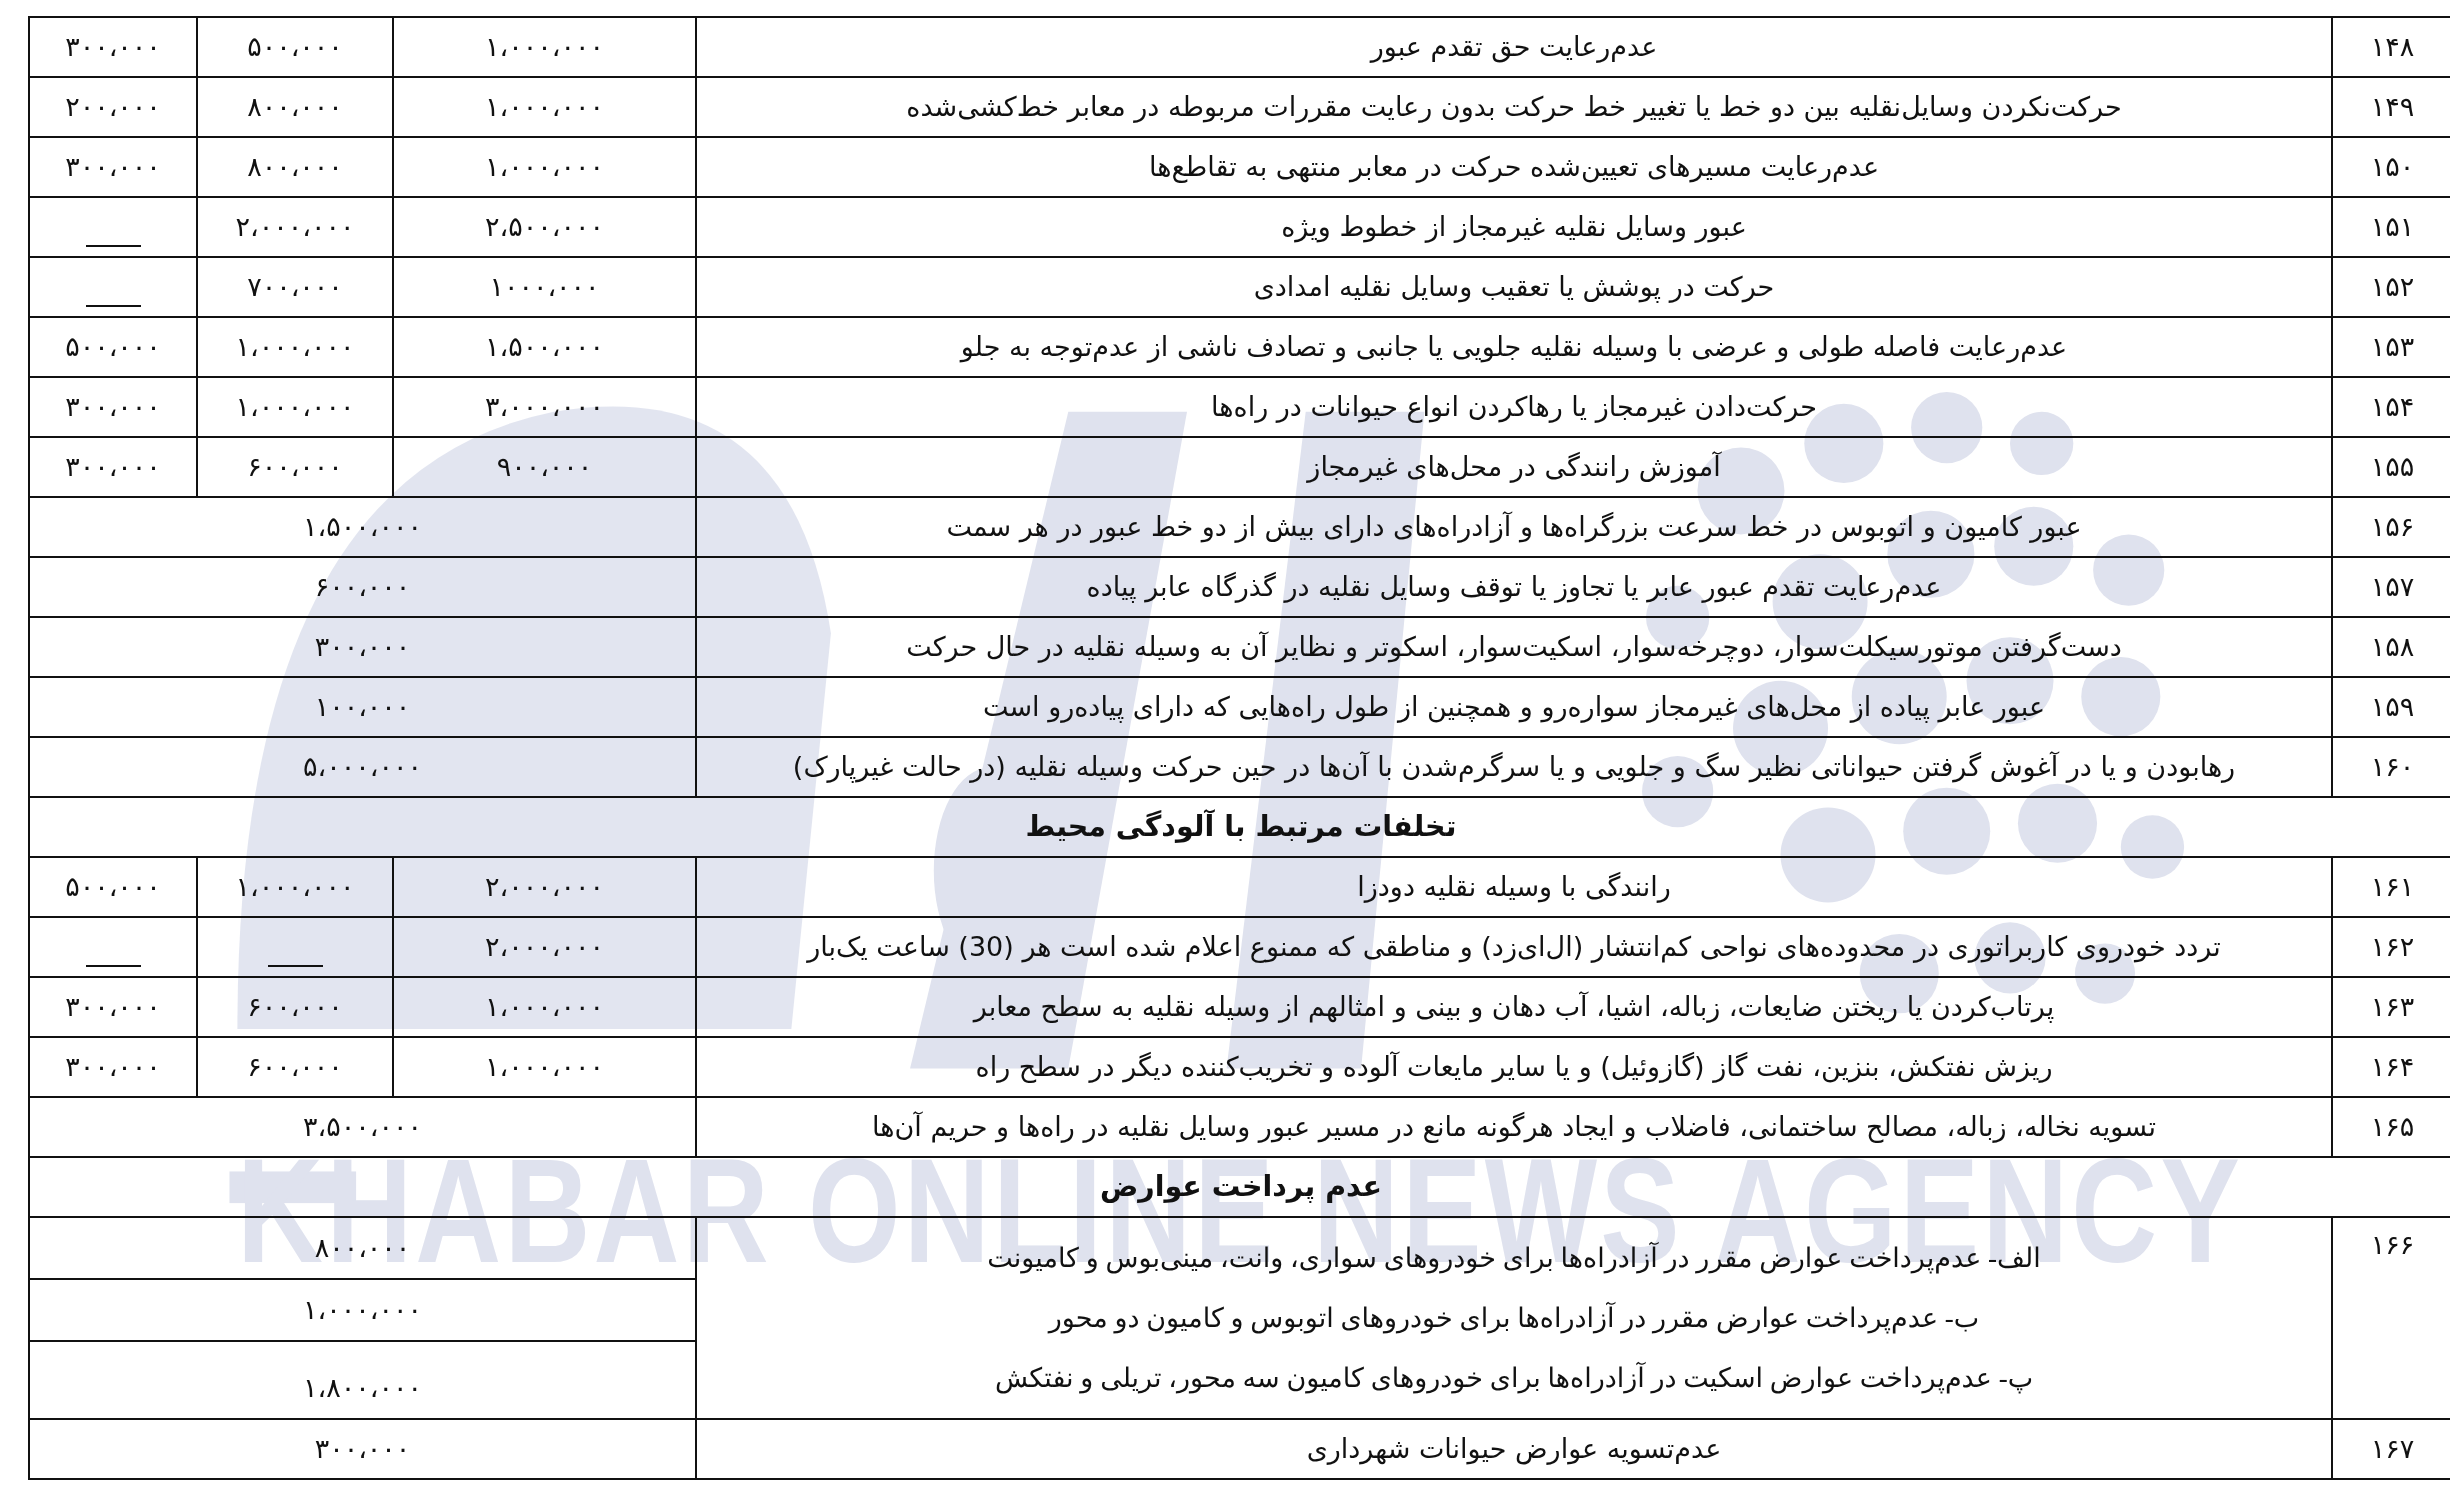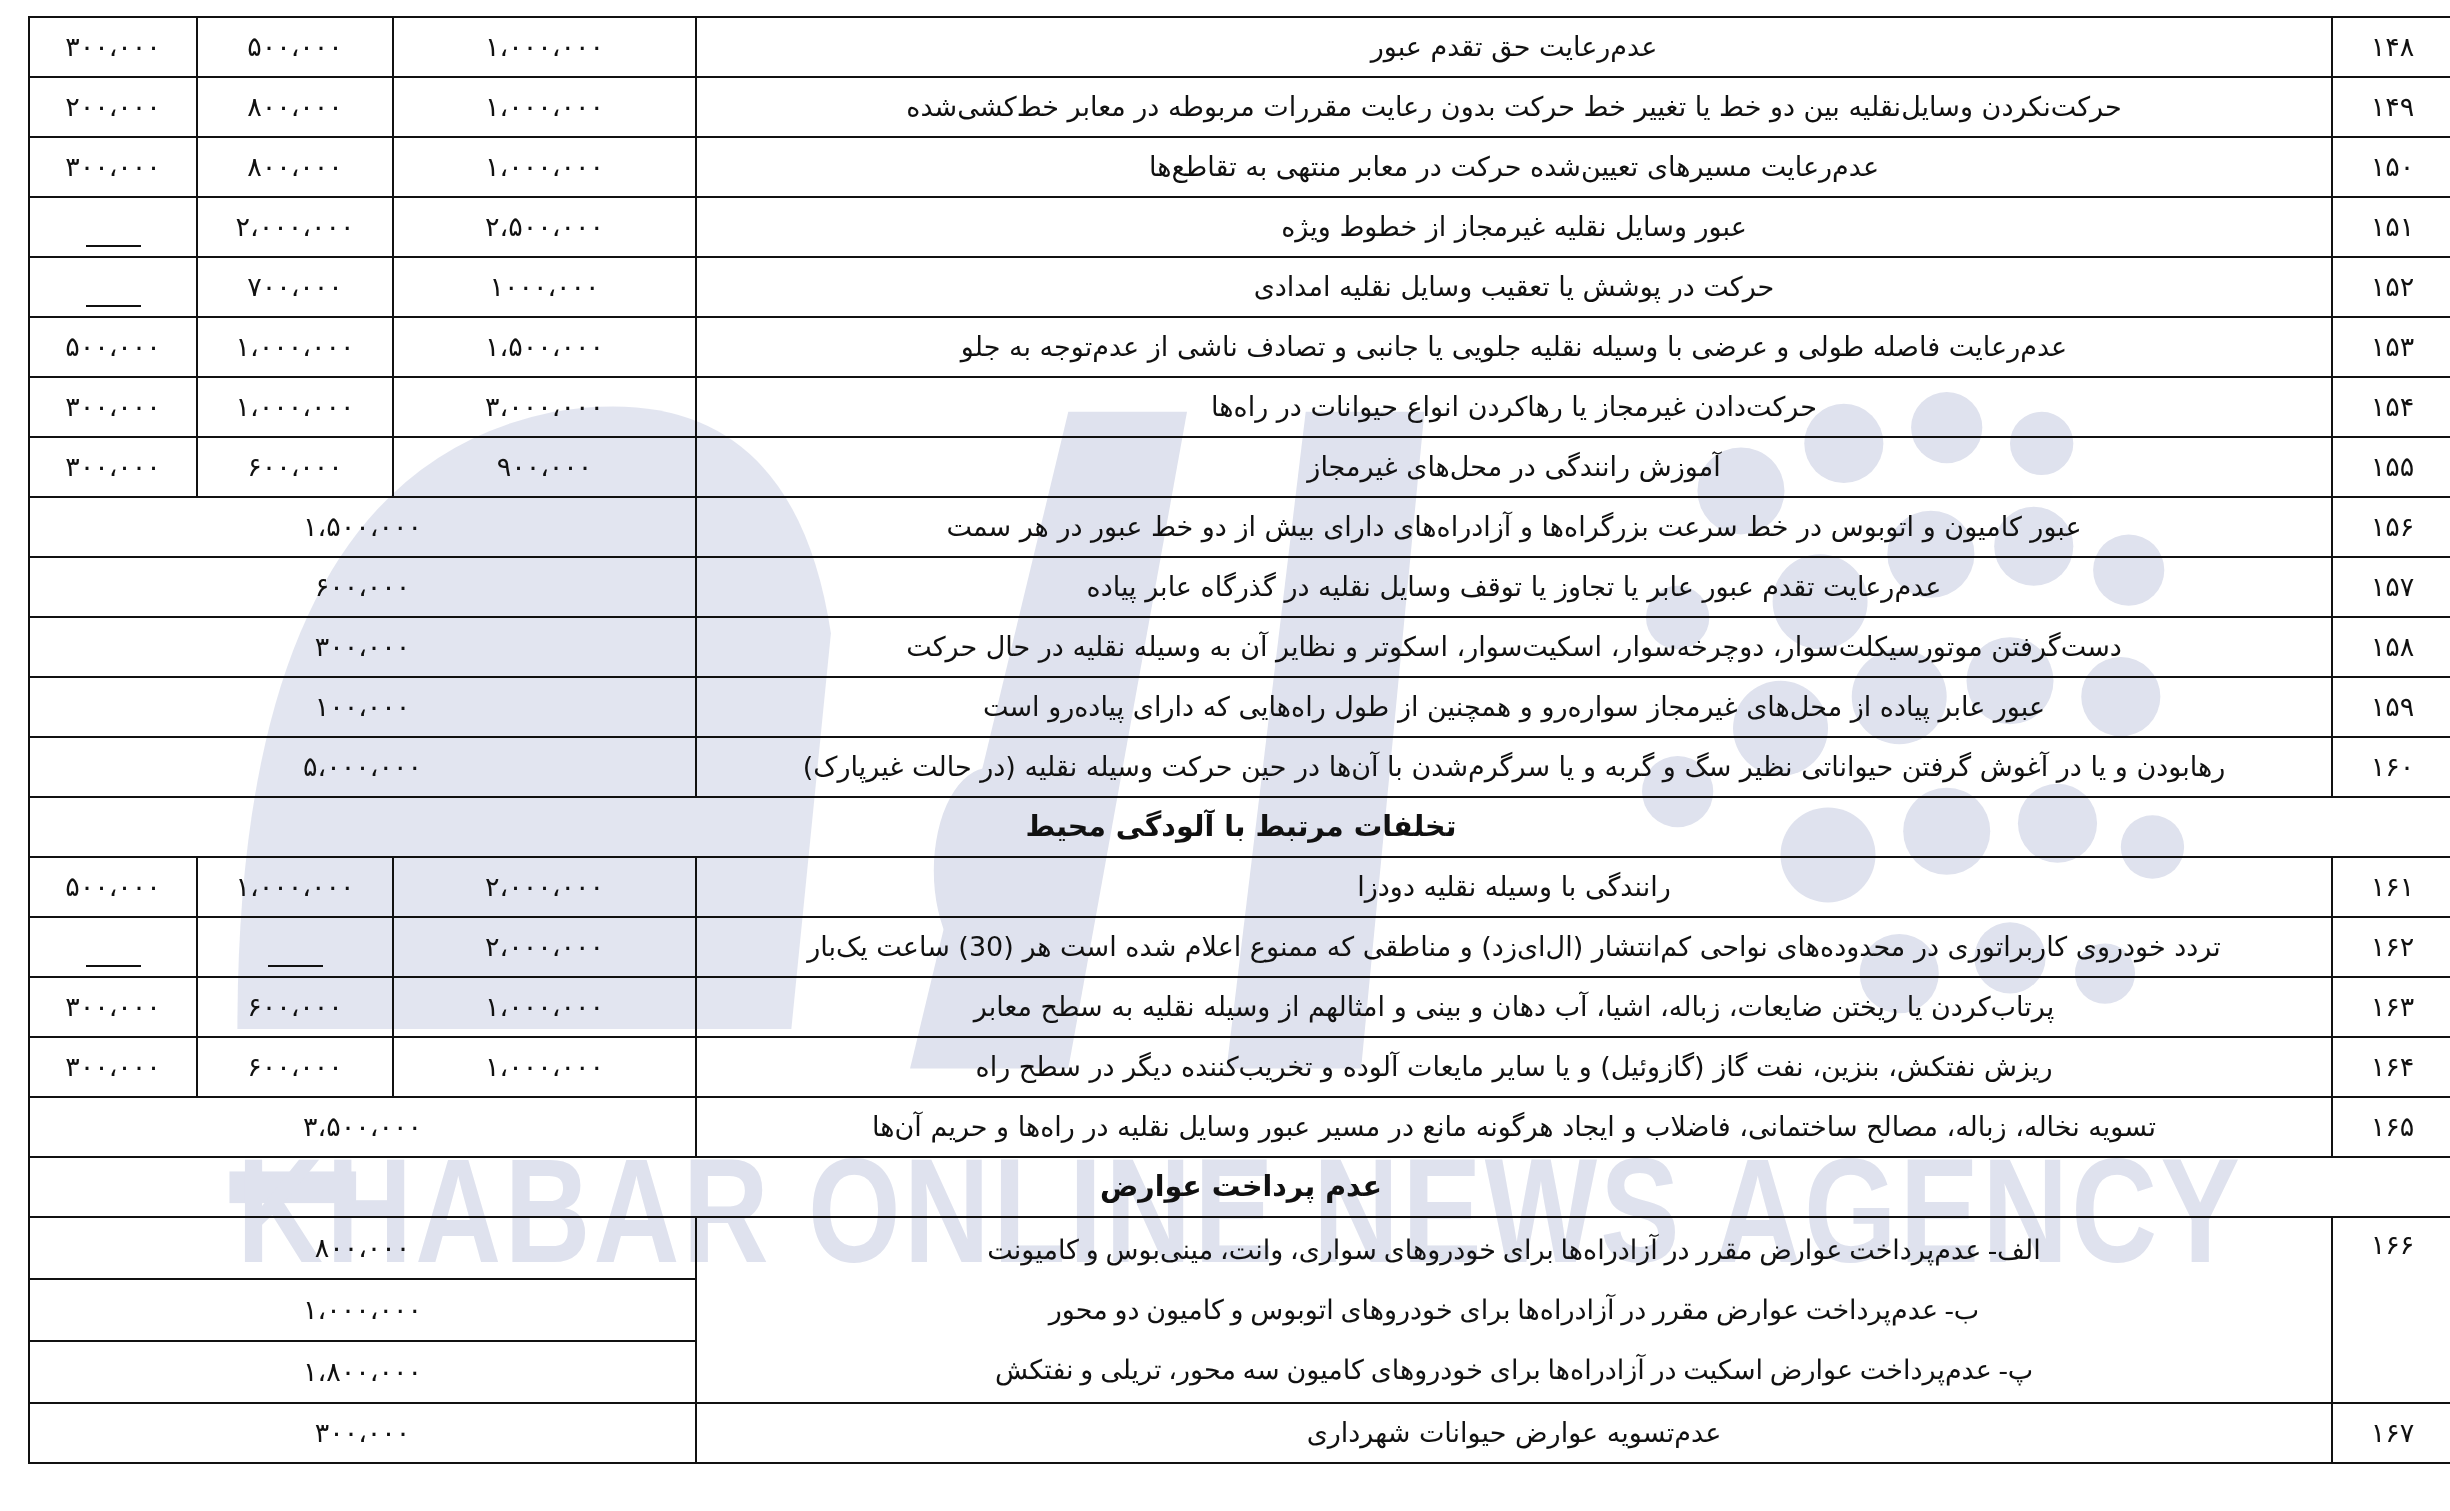--- a/index.html
+++ b/index.html
@@ -16,21 +16,21 @@
   td.desc { width:1634px; }
   td.v1 { width:301px; }
   td.v2 { width:194px; }
   td.v3 { width:166px; }
   tr.row { height:60px; }
   tr.sec { height:60px; }
   tr.sec td { font-weight:bold; font-size:28.5px; }
   .dash { display:inline-block; width:55px; border-bottom:2.4px solid #111; transform:translateY(11px); }
   .subline { display:block; height:60px; line-height:60px;font-family:Liberation Serif, serif; }
   .valsub { height:60px; border-bottom:2.4px solid #111; line-height:60px; }
-  .valsub:last-child { border-bottom:none; }
+  .valsub:last-child { border-bottom:none;margin-top:16px; }
   td.stack { padding:0; }
 </style>
 </head>
 <body>
 
 <div class="watermark">
   <svg width="2450" height="1512" viewBox="0 0 3096 1910">
     <g fill="#dfe2ee">
       <path d="M300 1300 Q300 600 700 520 Q1000 470 1050 800 L1000 1300 Z" opacity="0.9"></path>
       <path d="M1150 1350 L1350 520 L1500 520 L1350 1350 Z"></path>
@@ -138,21 +138,21 @@
       <td class="desc">دست‌گرفتن موتورسیکلت‌سوار، دوچرخه‌سوار، اسکیت‌سوار، اسکوتر و نظایر آن به وسیله نقلیه در حال حرکت</td>
       <td colspan="3">۳۰۰،۰۰۰</td>
     </tr>
     <tr class="row">
       <td class="num">۱۵۹</td>
       <td class="desc">عبور عابر پیاده از محل‌های غیرمجاز سواره‌رو و همچنین از طول راه‌هایی که دارای پیاده‌رو است</td>
       <td colspan="3">۱۰۰،۰۰۰</td>
     </tr>
     <tr class="row">
       <td class="num">۱۶۰</td>
-      <td class="desc">رهابودن و یا در آغوش گرفتن حیواناتی نظیر سگ و گربه و یا سرگرم‌شدن با آن‌ها در حین حرکت وسیله نقلیه (در حالت غیرپارک)</td>
+      <td class="desc">رهابودن و یا در آغوش گرفتن حیواناتی نظیر سگ و جلویی و یا سرگرم‌شدن با آن‌ها در حین حرکت وسیله نقلیه (در حالت غیرپارک)</td>
       <td colspan="3">۵،۰۰۰،۰۰۰</td>
     </tr>
 
     <tr class="sec">
       <td colspan="5">تخلفات مرتبط با آلودگی محیط</td>
     </tr>
 
     <tr class="row">
       <td class="num">۱۶۱</td>
       <td class="desc">رانندگی با وسیله نقلیه دودزا</td>

